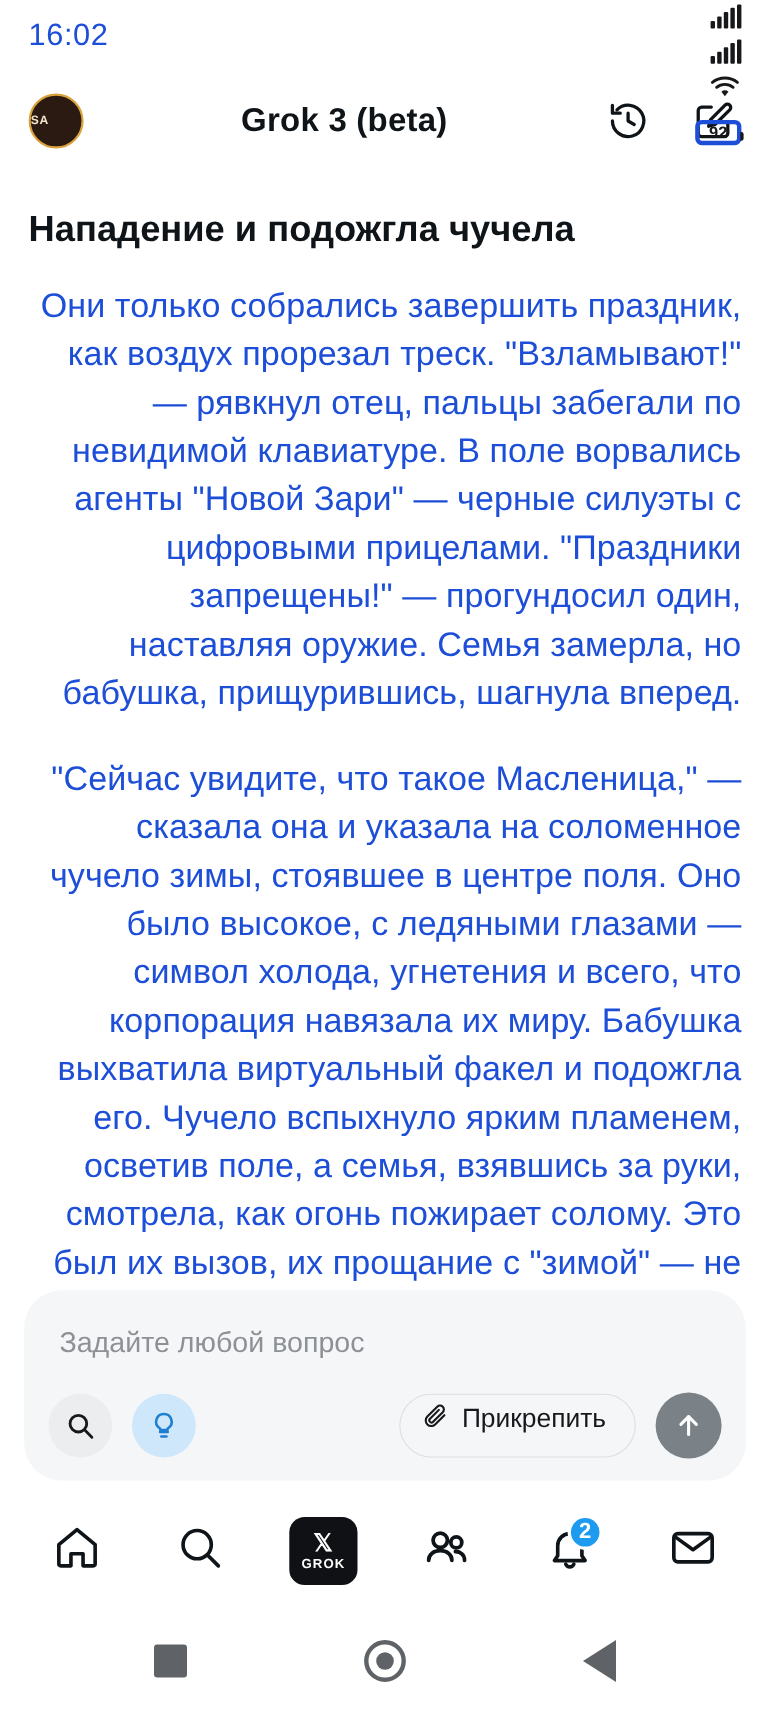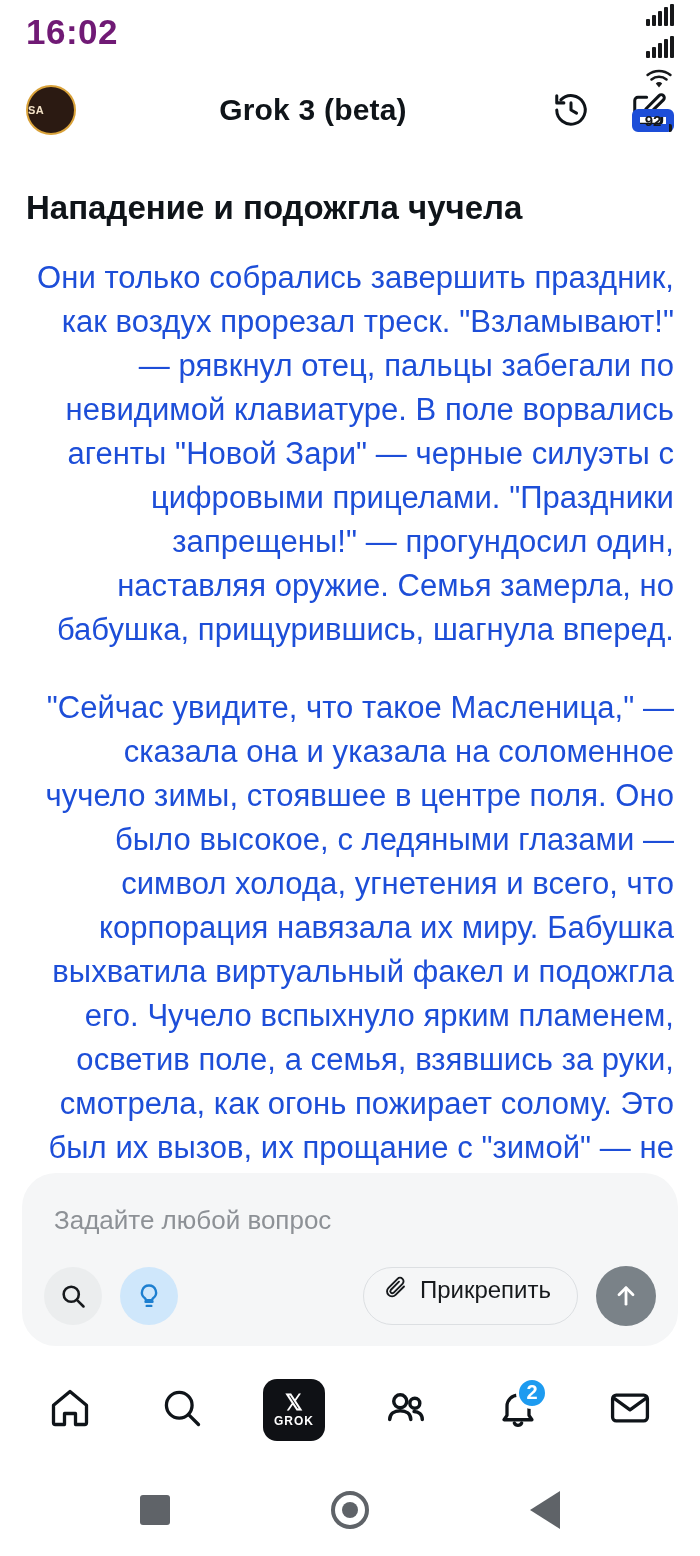--- a/index.html
+++ b/index.html
@@ -23,24 +23,24 @@
   
   .statusbar {
     height: 64px;
     flex: 0 0 64px;
     display: flex;
     align-items: center;
     padding: 0 26px;
     font-size: 27px;
   }
   .status-time {
-    font-size: 35px;
-    font-weight: 700;
+    font-size: 28px;
+    font-weight: 400;
     letter-spacing: .5px;
-    color: #701a75;
+    color: #1d4ed8;
   }
   .status-right {
     margin-left: auto;
     display: flex;
     align-items: flex-end;
     gap: 10px;
     flex-direction: column;
   }
   .net-speed {
     font-size: 13px;
@@ -72,21 +72,21 @@
   }
   .bars i:nth-child(1){height:7px}
   .bars i:nth-child(2){height:11px}
   .bars i:nth-child(3){height:15px}
   .bars i:nth-child(4){height:19px}
   .bars i:nth-child(5){height:22px}
   .battery {
     position: relative;
     width: 42px;
     height: 23px;
-    border: 8px solid #1d4ed8;
+    border: 4px solid #1d4ed8;
     border-radius: 6px;
     display: flex;
     align-items: center;
     justify-content: center;
     font-size: 15px;
     font-weight: 700;
     color: #17181a;
   }
   .battery:after {
     content: "";

